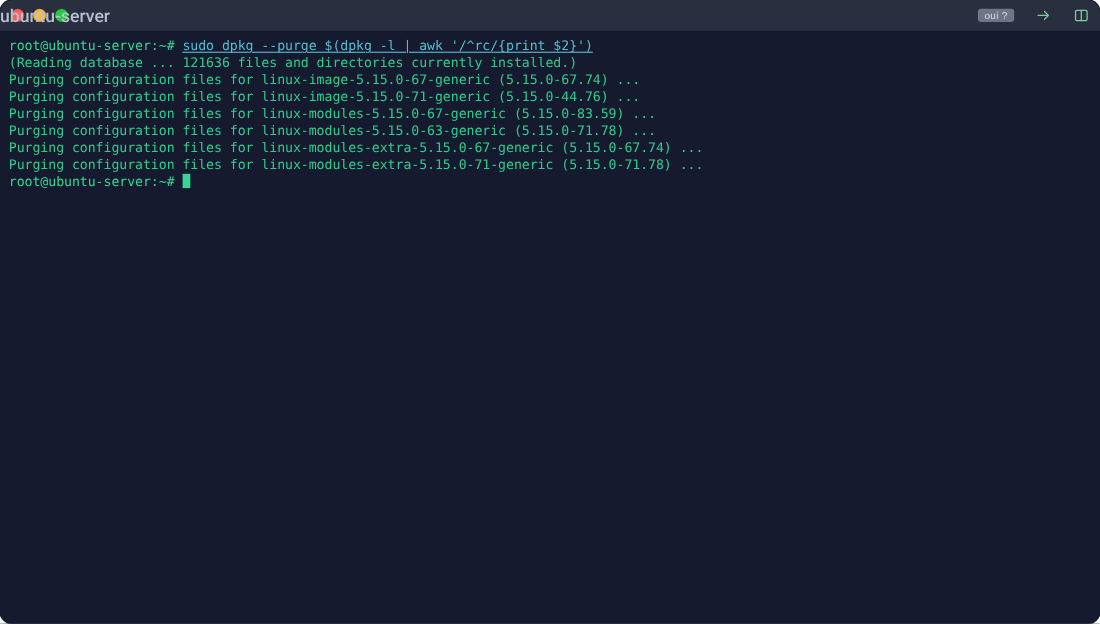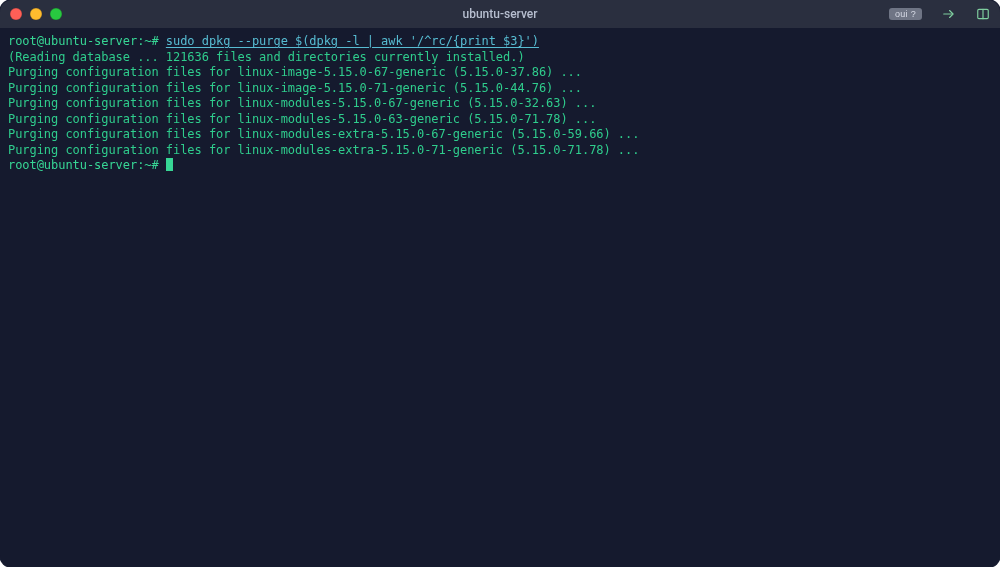--- a/index.html
+++ b/index.html
@@ -52,22 +52,22 @@
   .dot{
     width:12px;height:12px;border-radius:50%;
     box-shadow:inset 0 0 0 .5px rgba(0,0,0,.25);
   }
   .dot.red{background:var(--traffic-red);}
   .dot.yellow{background:var(--traffic-yellow);}
   .dot.green{background:var(--traffic-green);}
   .title{
     position:absolute;
     left:0;right:0;
-    text-align:center;
-    font-size:12px;
+    text-align:left;
+    font-size:16px;
     color:var(--titlebar-text);
     font-weight:500;
     font-family: -apple-system,BlinkMacSystemFont,"Segoe UI",Roboto,sans-serif;
     pointer-events:none;
   }
   .title-actions{
     margin-left:auto;
     display:flex;
     align-items:center;
     gap:20px;
@@ -133,23 +133,23 @@
       </span>
       <span class="icon">
         <svg viewBox="0 0 24 24" fill="none" stroke="currentColor" stroke-width="2" stroke-linecap="round" stroke-linejoin="round">
           <rect x="3" y="4" width="18" height="16" rx="2"></rect>
             <line x1="12" y1="4" x2="12" y2="20"></line>
         </svg>
       </span>
     </div>
   </div>
 
-  <div class="terminal-body"><span class="prompt">root@ubuntu-server:~# </span><span class="cmd">sudo dpkg --purge $(dpkg -l | awk '/^rc/{print $3}')</span>
+  <div class="terminal-body"><span class="prompt">root@ubuntu-server:~# </span><span class="cmd">sudo dpkg --purge $(dpkg -l | awk '/^rc/{print $2}')</span>
 <span>(Reading database ... 121636 files and directories currently installed.)</span>
-<span>Purging configuration files for linux-image-5.15.0-67-generic (5.15.0-37.86) ...</span>
+<span>Purging configuration files for linux-image-5.15.0-67-generic (5.15.0-67.74) ...</span>
 <span>Purging configuration files for linux-image-5.15.0-71-generic (5.15.0-44.76) ...</span>
-<span>Purging configuration files for linux-modules-5.15.0-67-generic (5.15.0-32.63) ...</span>
+<span>Purging configuration files for linux-modules-5.15.0-67-generic (5.15.0-83.59) ...</span>
 <span>Purging configuration files for linux-modules-5.15.0-63-generic (5.15.0-71.78) ...</span>
-<span>Purging configuration files for linux-modules-extra-5.15.0-67-generic (5.15.0-59.66) ...</span>
+<span>Purging configuration files for linux-modules-extra-5.15.0-67-generic (5.15.0-67.74) ...</span>
 <span>Purging configuration files for linux-modules-extra-5.15.0-71-generic (5.15.0-71.78) ...</span>
 <span class="prompt">root@ubuntu-server:~# </span><span class="cursor"></span></div>
 
 </div>
 
 </body></html>

